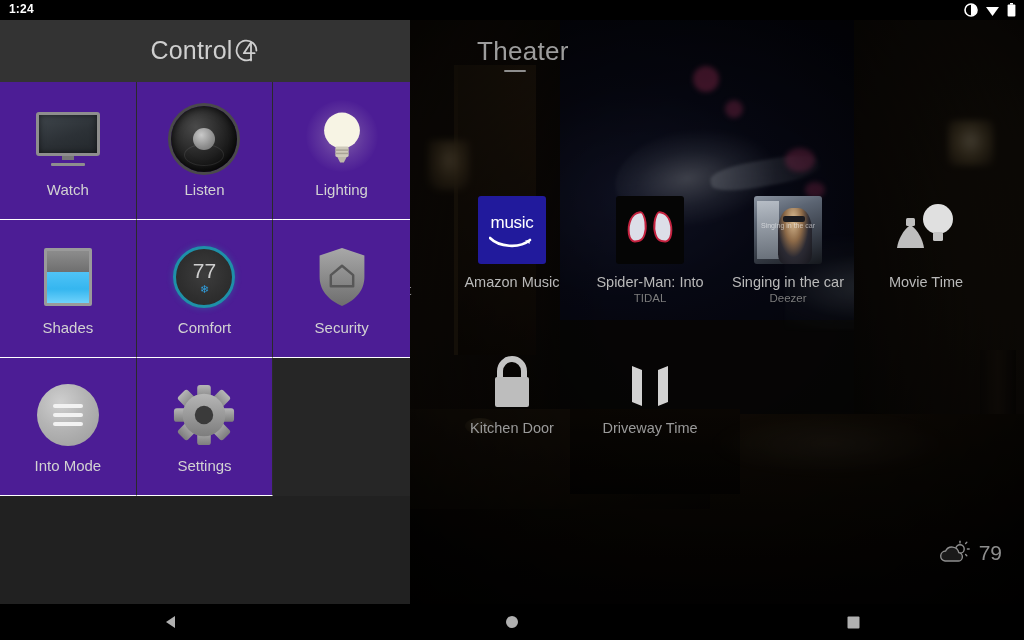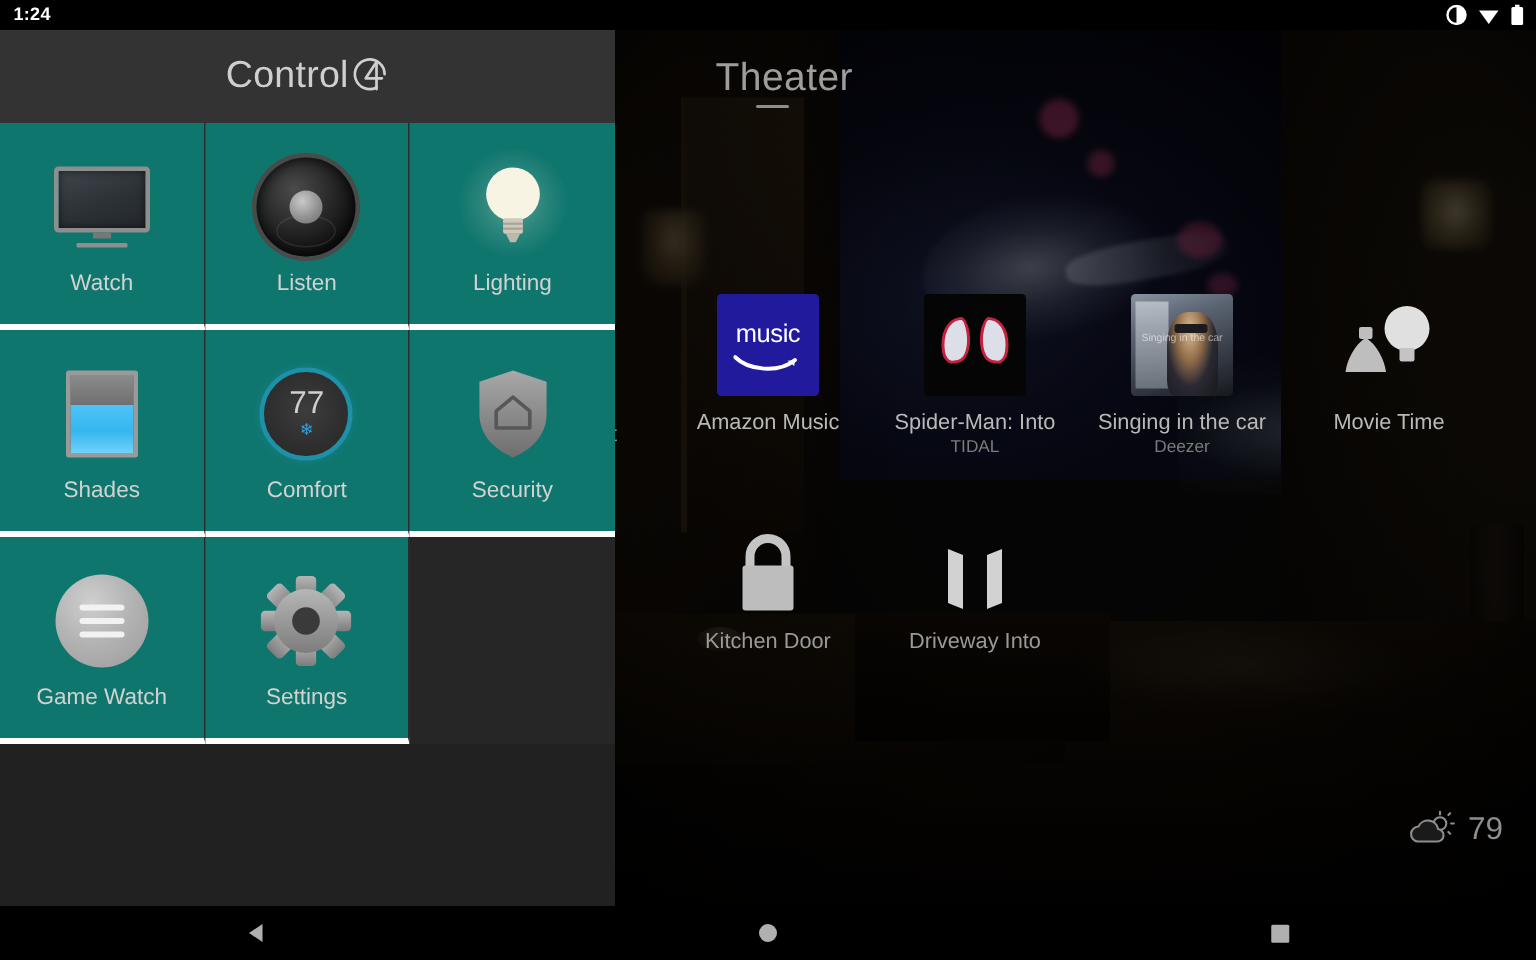--- a/index.html
+++ b/index.html
@@ -95,21 +95,21 @@
   .weather .temp { font-size:21px; color:#8e8e8e; font-weight:300; }
 
   
   .leftpanel { position:absolute; left:0; top:20px; width:410px; height:584px; background:#1e1e1e; z-index:40; }
   .c4header { position:relative; width:410px; height:62px; background:#333333; }
   .c4logo { position:absolute; left:0; right:0; top:16px; text-align:center; font-size:25px; color:#cfcfcf; font-weight:300; letter-spacing:.2px; }
   .c4logo .four { display:inline-block; position:relative; }
 
   .grid { position:relative; width:410px; }
   .row { display:flex; width:410px; height:138px; }
-  .cell { width:136.67px; height:138px; background:#0f766e; border-right:1px solid #2a2a2a; border-bottom:4px solid #ffffff;
+  .cell { width:136.67px; height:138px; background:#4c1d95; border-right:1px solid #2a2a2a; border-bottom:1px solid #ffffff;
           display:flex; flex-direction:column; align-items:center; justify-content:center; }
   .cell.empty { background:#262626; border-right:none; border-bottom:none; }
   .cell .ico { width:72px; height:72px; position:relative; display:flex; align-items:center; justify-content:center; }
   .cell .lbl { margin-top:6px; font-size:15px; color:#d2d2d2; font-weight:400; }
   .leftpanel .filler { width:410px; height:110px; background:#212121; }
 
   
   .tv-body { width:64px; height:44px; border:3px solid #8e8e8e; border-radius:3px;
              background:linear-gradient(160deg,#3f464c 0%,#2c3136 55%,#23282c 100%); box-shadow:inset 0 0 6px rgba(0,0,0,.6); }
   .tv-stand { width:34px; height:3px; background:#8e8e8e; margin:3px auto 0; border-radius:1px; }
@@ -247,21 +247,21 @@
         </div>
         <div class="cap">Kitchen Door</div>
       </div>
       <div class="ltile" style="left:165px;">
         <div class="ic">
           <svg viewBox="0 0 60 62" width="60" height="62">
             <path d="M12 16 L22 20 L22 56 L12 52 Z" fill="#d2d2d2"></path>
             <path d="M48 16 L38 20 L38 56 L48 52 Z" fill="#d2d2d2"></path>
           </svg>
         </div>
-        <div class="cap">Driveway Into</div>
+        <div class="cap">Driveway Time</div>
       </div>
     </div>
 
     <div class="weather">
       <svg viewBox="0 0 34 26" width="34" height="26">
         <g stroke="#8e8e8e" stroke-width="1.4" fill="none" stroke-linecap="round">
           <circle cx="22" cy="9" r="4.2"></circle>
           <line x1="22" y1="1.2" x2="22" y2="3"></line>
           <line x1="29.4" y1="9" x2="31.2" y2="9"></line>
           <line x1="27.6" y1="3.4" x2="28.8" y2="2.2"></line>
@@ -364,21 +364,21 @@
 
       <div class="row">
         <div class="cell">
           <div class="ico">
             <div class="gmode">
                 <i></i>
                 <i></i>
                 <i></i>
               </div>
           </div>
-          <div class="lbl">Game Watch</div>
+          <div class="lbl">Into Mode</div>
         </div>
 
         <div class="cell">
           <div class="ico">
             <svg viewBox="0 0 66 66" width="64" height="64">
               <defs>
                 <linearGradient id="gg" x1="0" y1="0" x2="0" y2="1">
                   <stop offset="0" stop-color="#b6b6b6"></stop>
                   <stop offset="1" stop-color="#7d7d7d"></stop>
                 </linearGradient>

